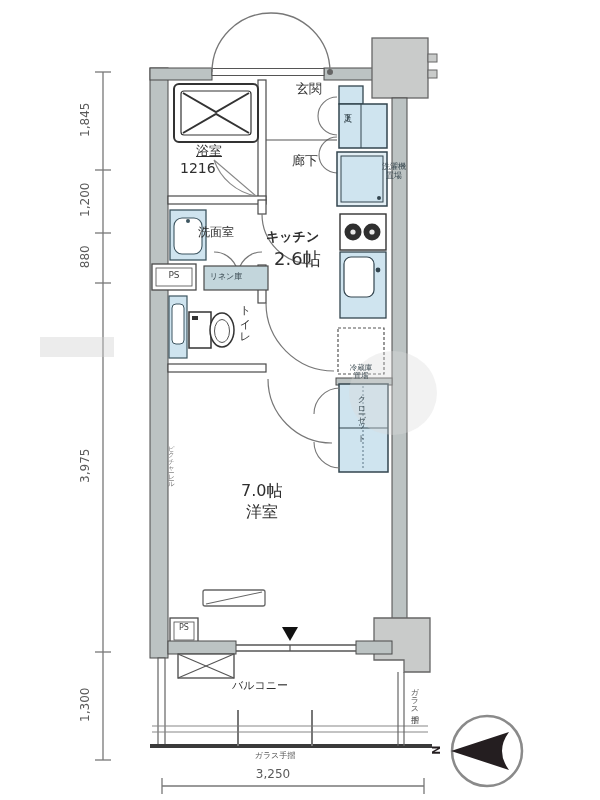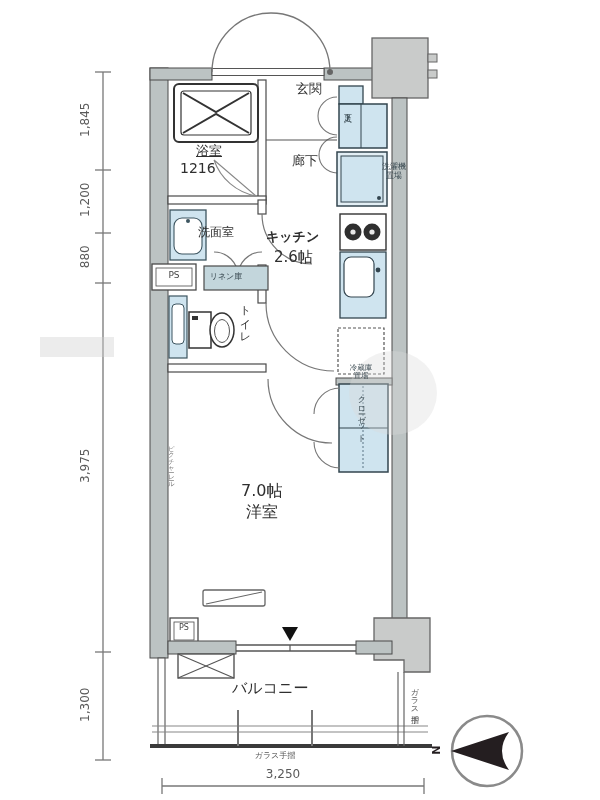--- a/index.html
+++ b/index.html
@@ -143,40 +143,40 @@
   <ellipse cx="393" cy="393" rx="44" ry="42" fill="#d9d9d9" opacity="0.35"></ellipse>
   <rect x="40" y="337" width="74" height="20" fill="#cfcfcf" opacity="0.4"></rect>
 </svg>
 
   <div class="lbl" style="left:296px;top:82px;font-size:13px;">玄関</div>
   <div class="lbl" style="left:292px;top:154px;font-size:13px;">廊下</div>
   <div class="lbl" style="left:196px;top:144px;font-size:13px;text-decoration:underline;">浴室</div>
   <div class="lbl" style="left:180px;top:161px;font-size:14px;">1216</div>
   <div class="lbl" style="left:198px;top:202px;font-size:12px;margin-top:24px;">洗面室</div>
   <div class="lbl" style="left:266px;top:230px;font-size:13px;font-weight:bold;">キッチン</div>
-  <div class="lbl" style="left:274px;top:249px;font-size:15px;">2.6帖</div>
+  <div class="lbl" style="left:274px;top:249px;font-size:18px;">2.6帖</div>
   <div class="lbl v" style="left:238px;top:298px;height:60px;font-size:11px;">トイレ</div>
   <div class="lbl" style="left:246px;top:459px;font-size:16px;margin-top:44px;">洋室</div>
   <div class="lbl" style="left:241px;top:482px;font-size:16px;">7.0帖</div>
-  <div class="lbl" style="left:232px;top:680px;font-size:15px;">バルコニー</div>
+  <div class="lbl" style="left:232px;top:680px;font-size:11px;">バルコニー</div>
 
   <div class="lbl v small" style="left:342px;top:107px;height:40px;">下足入</div>
   <div class="lbl c small" style="left:341px;top:163px;width:42px;margin-left:32px;">洗濯機
 置場</div>
   <div class="lbl c small" style="left:338px;top:336px;width:46px;font-size:7.5px;margin-top:28px;">冷蔵庫
 置場</div>
   <div class="lbl v small" style="left:356px;top:390px;height:80px;">クローゼット</div>
   <div class="lbl c small" style="left:204px;top:273px;width:44px;">リネン庫</div>
   <div class="lbl c" style="left:152px;top:270px;width:44px;font-size:9px;color:#444;">PS</div>
   <div class="lbl c" style="left:170px;top:624px;width:28px;font-size:8px;color:#444;">PS</div>
   <div class="lbl v" style="left:167px;top:440px;height:110px;font-size:6.5px;color:#777;letter-spacing:0;">ピクチャーレール</div>
   <div class="lbl c" style="left:240px;top:752px;width:70px;font-size:8px;color:#555;">ガラス手摺</div>
   <div class="lbl v" style="left:409px;top:682px;height:52px;font-size:8px;color:#555;letter-spacing:0;">ガラス手摺</div>
 
   <div class="lbl dim c rot" style="left:54px;top:113px;width:64px;">1,845</div>
   <div class="lbl dim c rot" style="left:54px;top:193px;width:64px;">1,200</div>
   <div class="lbl dim c rot" style="left:54px;top:250px;width:64px;">880</div>
   <div class="lbl dim c rot" style="left:54px;top:459px;width:64px;">3,975</div>
   <div class="lbl dim c rot" style="left:54px;top:698px;width:64px;">1,300</div>
-  <div class="lbl dim c" style="left:253px;top:768px;width:60px;">3,250</div>
+  <div class="lbl dim c" style="left:243px;top:768px;width:60px;">3,250</div>
 
   <div class="lbl c rot" style="left:428px;top:744px;width:18px;font-size:11px;font-weight:bold;color:#241e20;">N</div>
 </div>
 
 </body></html>

